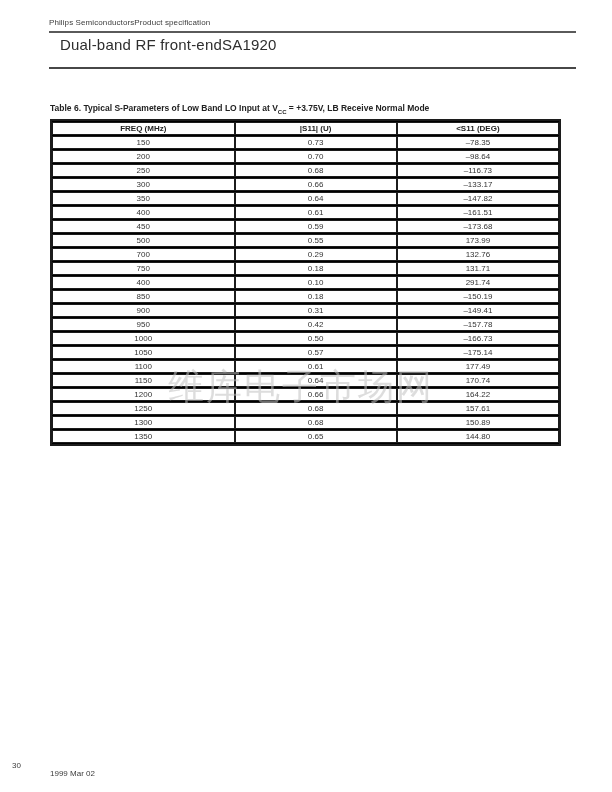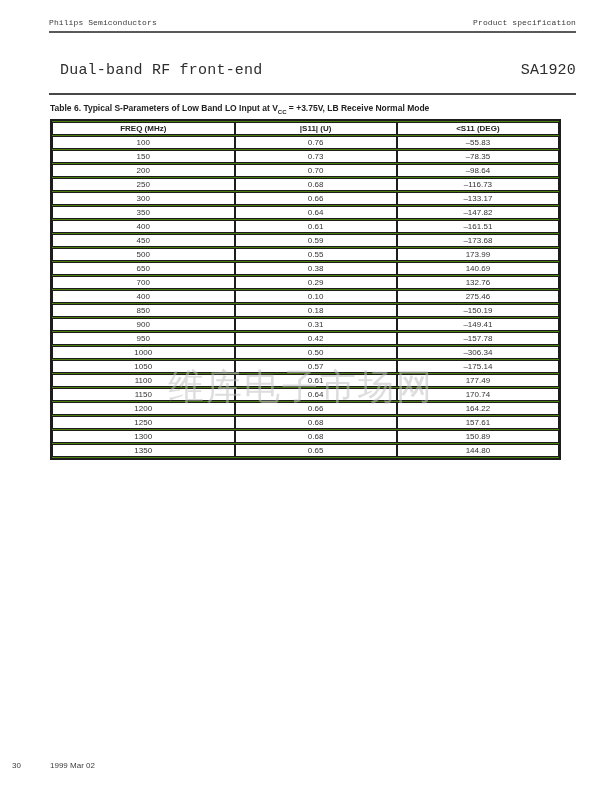--- a/index.html
+++ b/index.html
@@ -18,36 +18,34 @@
   }
   
   .hdr {
     position: absolute;
     left: 49px;
     right: 36px;
     top: 18px;
   }
   .hdr-row {
     display: flex;
-    justify-content: space-between;
     align-items: baseline;
-    font-family: Liberation Mono, monospace;
   }
   .hdr-small {
     font-size: 8px;
     color: #3c3c3c;
     letter-spacing: 0.1px;
   }
   .rule-thin {
     height: 2px;
     background: #5a5a5a;
     margin-top: 4px;
   }
   .title-row {
-    margin-top: 29px;
+    margin-top: 3px;
     padding-left: 11px;
   }
   .doc-title, .part-no {
     font-size: 15px;
     color: #2e2e2e;
     letter-spacing: 0.2px;
   }
   .rule-thick {
     height: 2px;
     background: #474747;
@@ -68,21 +66,21 @@
   }
   
   table.sparams {
     position: absolute;
     left: 50px;
     top: 119px;
     width: 511px;
     border-collapse: separate;
     border-spacing: 0 1px;
     border: 2px solid #1c1c1c;
-    background: #4d7c0f;
+    background: #000000;
   }
   table.sparams th,
   table.sparams td {
     border: 1px solid #1c1c1c;
     text-align: center;
     vertical-align: middle;
     height: 11px;
     padding: 0 2px;
     font-size: 8px;
     line-height: 11px;
@@ -115,21 +113,21 @@
     left: 0;
     right: 0;
     top: 761px;
     height: 14px;
     font-size: 8px;
     color: #3c3c3c;
   }
   .footer-date {
     position: absolute;
     left: 50px;
-    top: 0;
+    top: 8px;
   }
   .footer-page {
     position: absolute;
     left: 0;
     right: 16px;
     top: 0;
     padding-left: 12px;
   }
 </style>
 </head>
@@ -160,25 +158,20 @@
     </colgroup>
     <thead>
       <tr>
         <th>FREQ (MHz)</th>
         <th>|S11| (U)</th>
         <th>&lt;S11 (DEG)</th>
       </tr>
     </thead>
     <tbody>
         <tr>
-          <td>100</td>
-          <td>0.76</td>
-          <td>–55.83</td>
-        </tr>
-        <tr>
           <td>150</td>
           <td>0.73</td>
           <td>–78.35</td>
         </tr>
         <tr>
           <td>200</td>
           <td>0.70</td>
           <td>–98.64</td>
         </tr>
         <tr>
@@ -205,53 +198,53 @@
           <td>450</td>
           <td>0.59</td>
           <td>–173.68</td>
         </tr>
         <tr>
           <td>500</td>
           <td>0.55</td>
           <td>173.99</td>
         </tr>
         <tr>
-          <td>650</td>
-          <td>0.38</td>
-          <td>140.69</td>
-        </tr>
-        <tr>
           <td>700</td>
           <td>0.29</td>
           <td>132.76</td>
         </tr>
         <tr>
+          <td>750</td>
+          <td>0.18</td>
+          <td>131.71</td>
+        </tr>
+        <tr>
           <td>400</td>
           <td>0.10</td>
-          <td>275.46</td>
+          <td>291.74</td>
         </tr>
         <tr>
           <td>850</td>
           <td>0.18</td>
           <td>–150.19</td>
         </tr>
         <tr>
           <td>900</td>
           <td>0.31</td>
           <td>–149.41</td>
         </tr>
         <tr>
           <td>950</td>
           <td>0.42</td>
           <td>–157.78</td>
         </tr>
         <tr>
           <td>1000</td>
           <td>0.50</td>
-          <td>–306.34</td>
+          <td>–166.73</td>
         </tr>
         <tr>
           <td>1050</td>
           <td>0.57</td>
           <td>–175.14</td>
         </tr>
         <tr>
           <td>1100</td>
           <td>0.61</td>
           <td>177.49</td>

